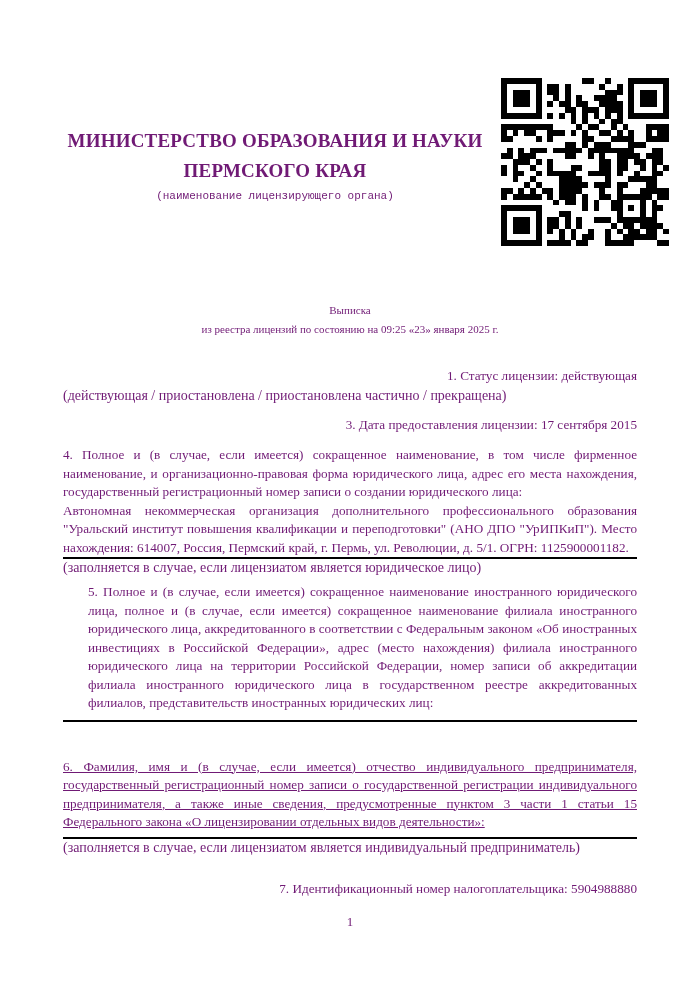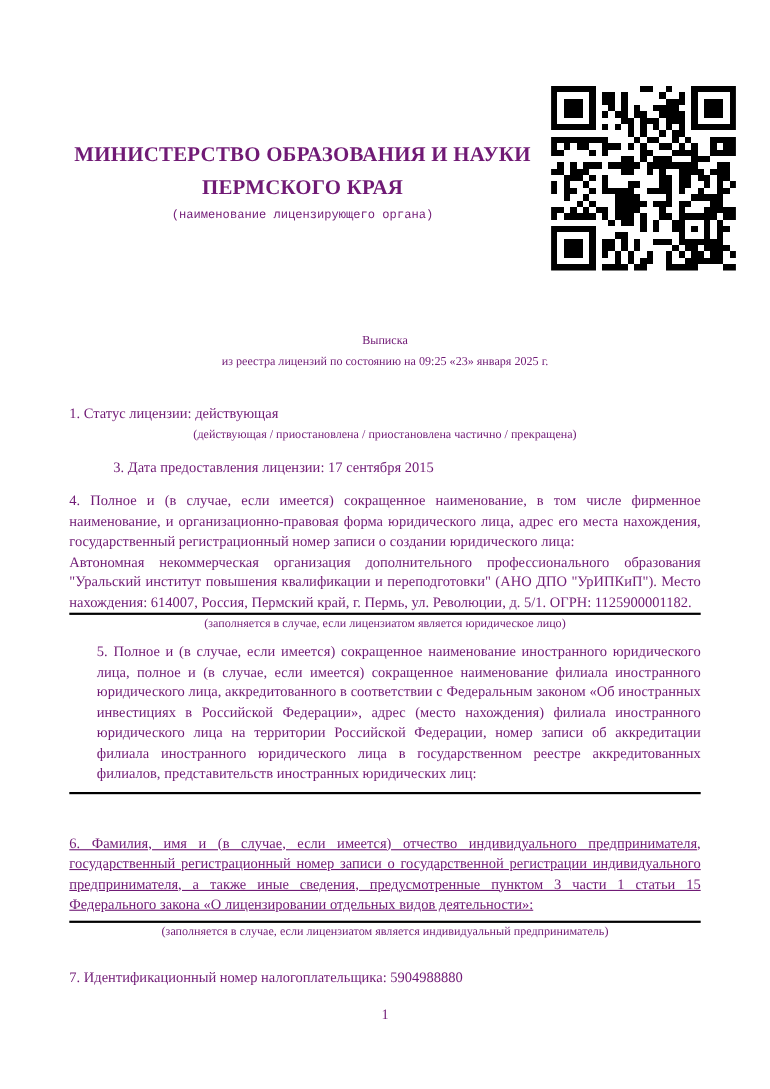--- a/index.html
+++ b/index.html
@@ -45,26 +45,25 @@
     font-size: 11px;
     line-height: 14px;
     font-family: Liberation Mono, monospace;
   }
   .doc-title-block {
     margin-top: 98px;
     text-align: center;
     font-size: 11px;
     line-height: 19px;
   }
-  .item { margin: 0; }
+  .item { margin: 0; text-align: right; }
   .just { text-align: justify; }
   .small-caption {
-    font-size: 11px;
+    font-size: 14px;
     line-height: 13px;
-    text-align: center;
     margin-top: 3px;
   }
   .rule {
     border-top: 2px solid #000000;
     height: 0;
   }
   .mt-item1 { margin-top: 28px; }
   .mt-item2 { margin-top: 20px; }
   .mt-item3 { margin-top: 14px; margin-left: 40px; }
   .mt-item4 { margin-top: 12px; }

